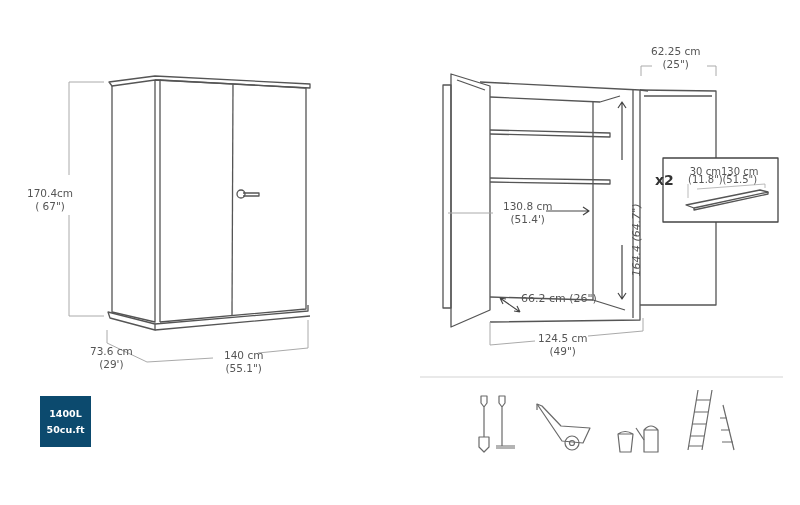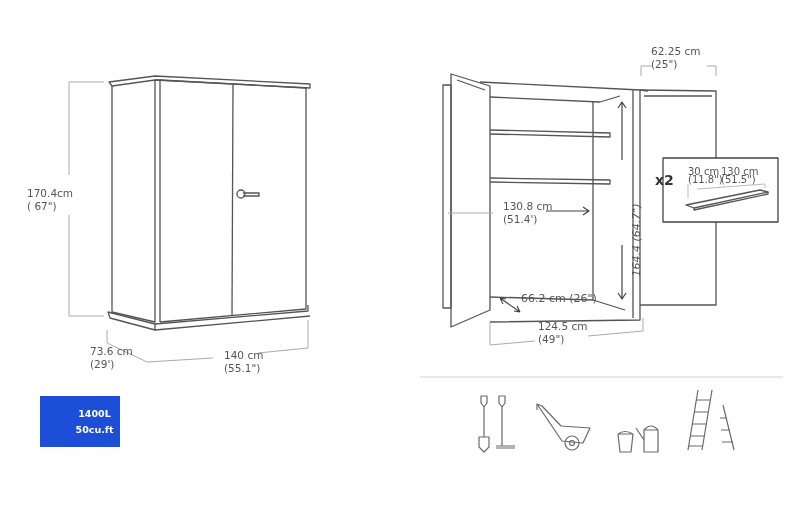--- a/index.html
+++ b/index.html
@@ -1,23 +1,23 @@
 <!DOCTYPE html>
 <html><head>
 <meta charset="utf-8">
 <style>
   html, body { margin: 0; padding: 0; background: #ffffff; }
   body { width: 800px; height: 505px; position: relative; overflow: hidden;
          font-family: "DejaVu Sans", sans-serif; color: #5a5a5a; }
   svg { position: absolute; left: 0; top: 0; }
-  .lbl { position: absolute; font-size: 10.5px; color: #555; line-height: 13px; white-space: nowrap; }
+  .lbl { position: absolute; font-size: 10.5px; color: #555; text-align: center; line-height: 13px; white-space: nowrap; }
   .sm { font-size: 10px; line-height: 8px; color: #555; }
-  .badge { position: absolute; left: 40px; top: 396px; width: 51px; height: 51px; background: #1d4ed8;
+  .badge { position: absolute; left: 40px; top: 396px; width: 51px; height: 51px; background: #0c4a6e;
            color: #fff; font-size: 9.5px; font-weight: bold; text-align: center; display: flex;
-           flex-direction: column; justify-content: center; line-height: 16px; padding-left: 29px; }
+           flex-direction: column; justify-content: center; line-height: 16px; }
   .x2 { position: absolute; left: 655px; top: 172px; font-size: 14px; font-weight: bold; color: #333; }
   .rot { position: absolute; left: 601px; top: 235px; transform: rotate(-90deg); transform-origin: center;
          font-style: italic; font-size: 11px; color: #555; white-space: nowrap; width: 70px; text-align: center; }
 </style>
 </head>
 <body>
 
 <svg width="800" height="505" viewBox="0 0 800 505">
   <g fill="none" stroke="#555" stroke-width="1.3" stroke-linejoin="round">
 
@@ -120,21 +120,21 @@
 <div class="lbl" style="left:651px;top:45px;">
   <div>62.25 cm</div>
   <div>(25")</div>
 </div>
 <div class="lbl" style="left:503px;top:200px;">
   <div>130.8 cm</div>
   <div>(51.4')</div>
 </div>
 <div class="rot">164.4 (64.7")</div>
 <div class="lbl" style="left:521px;top:292px;font-size:11px;">66.2 cm (26")</div>
-<div class="lbl" style="left:538px;top:320px;">
+<div class="lbl" style="left:538px;top:332px;">
   <div>124.5 cm</div>
   <div>(49")</div>
 </div>
 
 <div class="x2">x2</div>
 <div class="lbl sm" style="left:688px;top:168px;">
   <div>30 cm</div>
   <div>(11.8")</div>
 </div>
 <div class="lbl sm" style="left:721px;top:168px;">

